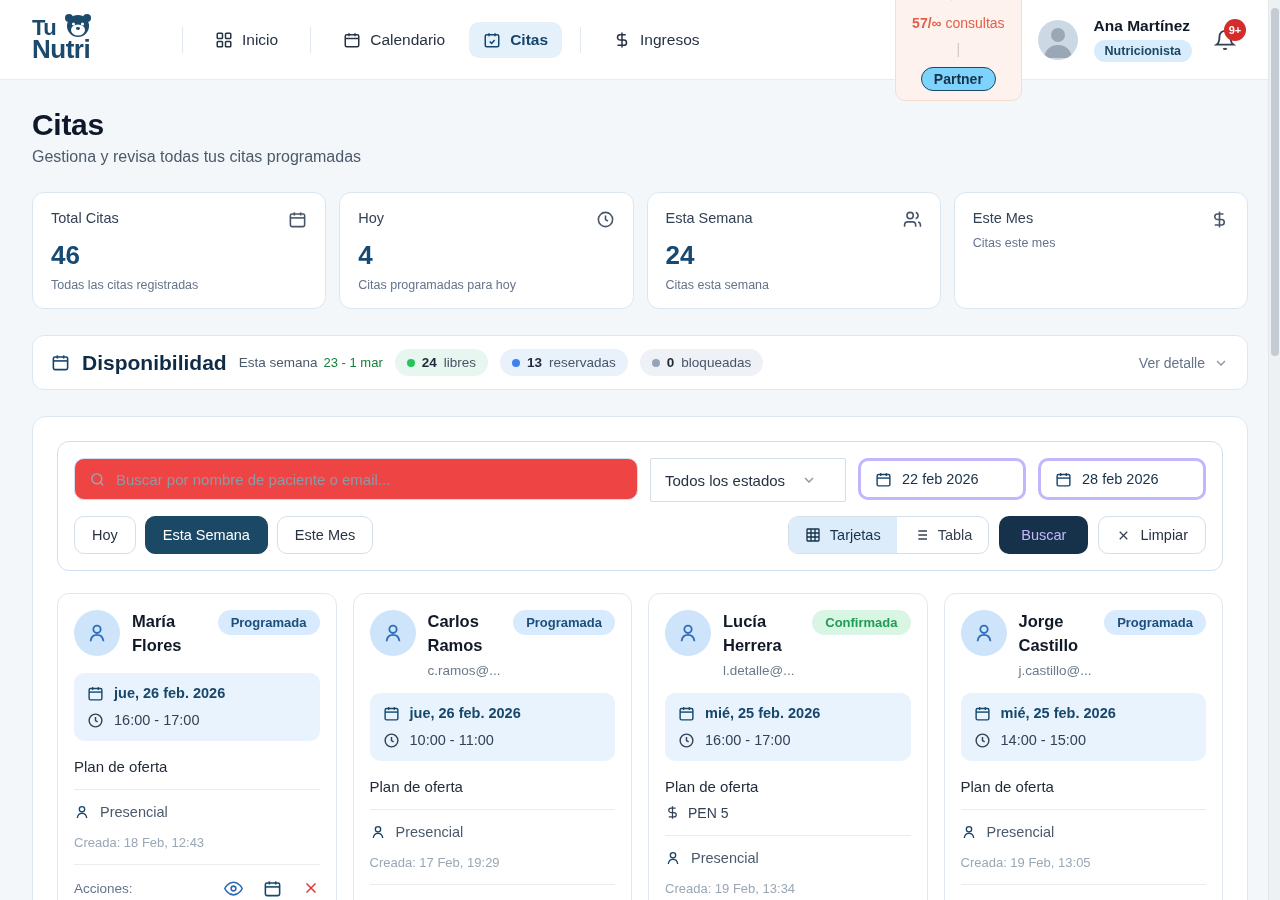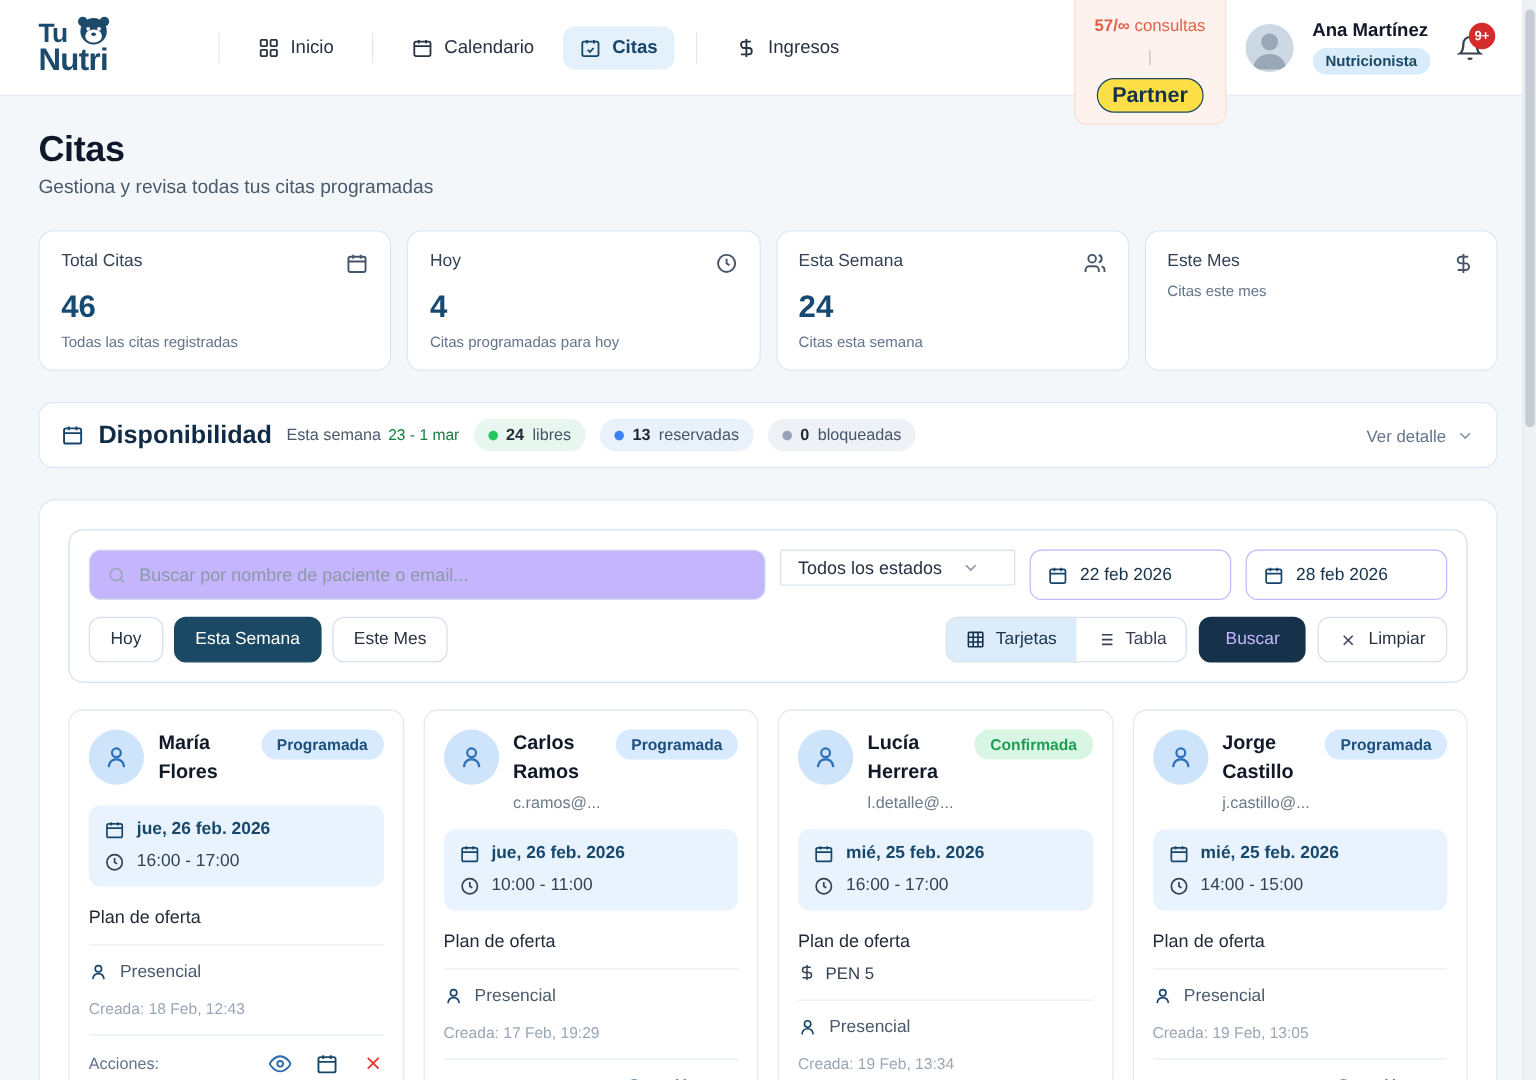--- a/index.html
+++ b/index.html
@@ -18,21 +18,21 @@
   .nav-divider { width:1px; height:26px; background:#e2e8f0; margin:0 8px; }
   .nav-item { display:flex; align-items:center; gap:9px; padding:9px 14px; border-radius:10px; font-size:15.5px; color:#273243; cursor:pointer; }
   .nav-item svg { stroke:#273243; }
   .nav-item.active { background:#e4f1fb; color:#16446b; font-weight:bold; }
   .nav-item.active svg { stroke:#16446b; }
   .header-right { margin-left:auto; display:flex; align-items:center; gap:16px; }
   .usage-pill { display:flex; align-items:center; gap:10px; background:#fdf2ed; border:1px solid #f7dcd0; border-radius:10px; padding:9px 16px;flex-direction:column; }
   .usage-text { color:#e2604a; font-size:14px; }
   .usage-text b { font-weight:bold; }
   .usage-sep { color:#d8c5bd; font-size:14px; }
-  .partner-badge { border:1.5px solid #1b4965; border-radius:999px; padding:3px 12px; font-size:18px; font-weight:bold; color:#16324a; background:#fde047; }
+  .partner-badge { border:1.5px solid #1b4965; border-radius:999px; padding:3px 12px; font-size:14px; font-weight:bold; color:#16324a; background:#7dd3fc; }
   .avatar { width:40px; height:40px; border-radius:50%; background:#ccd8e4; display:flex; align-items:center; justify-content:center; overflow:hidden; }
   .user-block { display:flex; flex-direction:column; align-items:flex-start; gap:5px; }
   .user-name { font-size:15.5px; font-weight:bold; color:#111827; }
   .user-role { background:#d9ecfb; color:#1b4965; font-weight:bold; font-size:12.5px; padding:4px 11px; border-radius:999px; }
   .bell-wrap { position:relative; margin-left:6px; cursor:pointer; }
   .bell-badge { position:absolute; top:-10px; right:-10px; background:#d42b2b; color:#fff; font-size:11px; font-weight:bold; width:22px; height:22px; border-radius:50%; display:flex; align-items:center; justify-content:center; }
 
   
   .page { padding:28px 32px 0 32px; }
   .page-title { font-size:30px; font-weight:bold; color:#0f172a; letter-spacing:-0.3px; }
@@ -59,27 +59,27 @@
   .pill.green { background:#e7f6ee; } .pill.green .dot { background:#22c55e; }
   .pill.blue { background:#e9f1fb; } .pill.blue .dot { background:#3b82f6; }
   .pill.gray { background:#eef1f5; } .pill.gray .dot { background:#94a3b8; }
   .avail-detail { margin-left:auto; display:flex; align-items:center; gap:8px; color:#64748b; font-size:14px; cursor:pointer; }
   .avail-detail svg { stroke:#8795a5; }
 
   
   .main-panel { background:#fff; border:1px solid #dde7f0; border-radius:14px; margin-top:26px; padding:24px; min-height:520px; }
   .filter-box { border:1px solid #cfe0ef; border-radius:12px; padding:16px; }
   .filter-row1 { display:flex; gap:12px; }
-  .search-wrap { flex:1; display:flex; align-items:center; gap:10px; border:1px solid #d3dfeb; border-radius:10px; padding:0 14px; height:42px; background:#c4b5fd; }
+  .search-wrap { flex:1; display:flex; align-items:center; gap:10px; border:1px solid #d3dfeb; border-radius:10px; padding:0 14px; height:42px; background:#ef4444; }
   .search-wrap svg { stroke:#9aa7b5; flex:none; }
   .search-wrap input { border:none; outline:none; font-size:15px; width:100%; font-family:inherit; color:#1f2937; background:transparent; }
   .search-wrap input::placeholder { color:#8c99a8; }
-  .select-wrap { width:196px; border:1px solid #d3dfeb; border-radius:2px; height:30px; display:flex; align-items:center; justify-content:space-between; padding:0 28px 0 14px; font-size:15px; color:#273243; cursor:pointer; }
+  .select-wrap { width:196px; border:1px solid #d3dfeb; border-radius:2px; height:44px; display:flex; align-items:center; justify-content:space-between; padding:0 28px 0 14px; font-size:15px; color:#273243; cursor:pointer; }
   .select-wrap svg { stroke:#8795a5; }
-  .date-wrap { width:168px; border:1px solid #c4b5fd; border-radius:10px; height:42px; display:flex; align-items:center; gap:10px; padding:0 14px; font-size:14.5px; color:#16324a; cursor:pointer; }
+  .date-wrap { width:168px; border:3px solid #c4b5fd; border-radius:10px; height:42px; display:flex; align-items:center; gap:10px; padding:0 14px; font-size:14.5px; color:#16324a; cursor:pointer; }
   .date-wrap svg { stroke:#16446b; flex:none; }
   .filter-row2 { display:flex; align-items:center; margin-top:14px; }
   .chip-btn { border:1px solid #d3dfeb; background:#fff; border-radius:10px; padding:10px 17px; font-size:14.5px; color:#273243; font-family:inherit; cursor:pointer; margin-right:9px; }
   .chip-btn.active { background:#1b4965; border-color:#1b4965; color:#fff; }
   .row2-right { margin-left:auto; display:flex; align-items:center; gap:10px; }
   .view-toggle { display:flex; border:1px solid #d3dfeb; border-radius:10px; overflow:hidden; background:#fff; }
   .view-seg { display:flex; align-items:center; gap:9px; padding:10px 16px; font-size:14.5px; color:#374151; cursor:pointer; }
   .view-seg svg { stroke:#374151; }
   .view-seg.active { background:#dcecfb; color:#16324a; }
   .view-seg.active svg { stroke:#16324a; }

